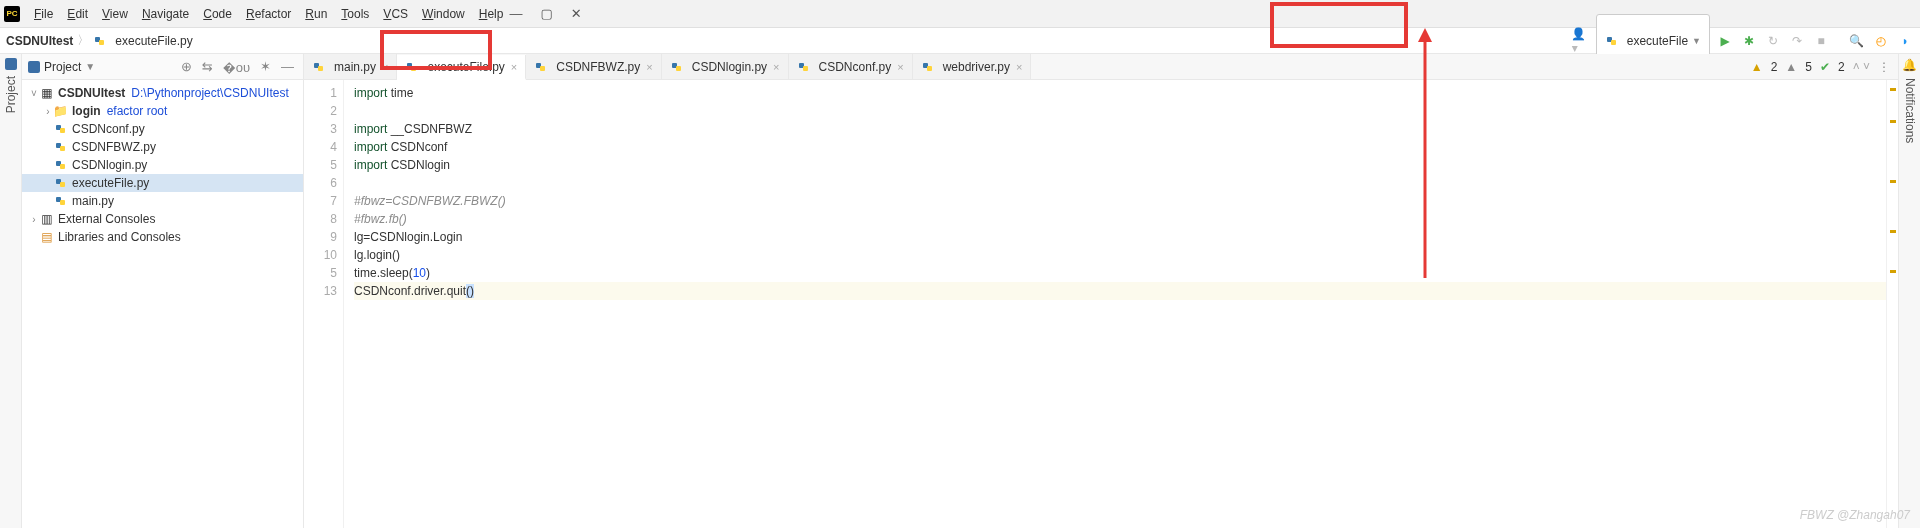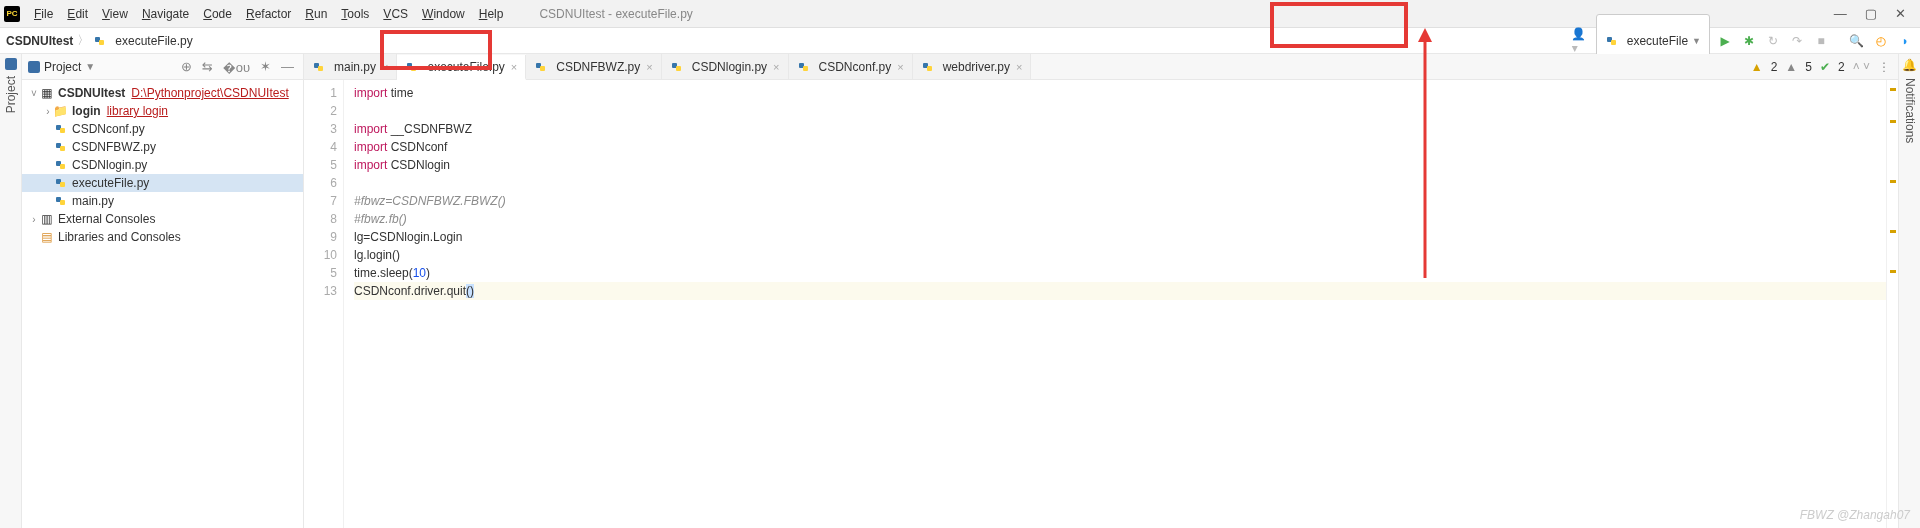--- a/index.html
+++ b/index.html
@@ -43,39 +43,39 @@
 .project-header .tbtn { color: #888; cursor: pointer; padding: 0 3px; font-size: 13px; }
 .tree { padding: 4px 0; overflow: auto; }
 .tree-row { display: flex; align-items: center; height: 18px; padding-left: 6px; cursor: pointer; white-space: nowrap; }
 .tree-row.selected { background: #d5e4f3; }
 .tw { display:inline-block; width: 12px; text-align:center; color:#888; font-size:10px;}
 .indent { display:inline-block; }
 .folder-ic { width:14px; height:12px; display:inline-flex; align-items:center; justify-content:center; margin-right:4px;}
 .py-ic { width:14px; height:12px; display:inline-block; margin-right:4px; position:relative;}
 .py-ic::before { content:""; position:absolute; left:2px; top:2px; width:5px;height:5px; background:#3776ab; border-radius:1px;}
 .py-ic::after { content:""; position:absolute; left:6px; top:5px; width:5px;height:5px; background:#ffd43b; border-radius:1px;}
-.dim { color: #b91c1c; text-decoration: underline; }
+.dim { color: #1d4ed8; }
 .bold { font-weight: bold; }
 
 
 .editor-area { flex: 1; display: flex; flex-direction: column; position: relative; }
 .tabs { height: 26px; display: flex; align-items: stretch; border-bottom: 1px solid #e8e8e8; background:#f7f7f7; }
 .tab { display: flex; align-items: center; padding: 0 8px; gap: 4px; border-right: 1px solid #e8e8e8; background: #f2f2f2; cursor: pointer; white-space: nowrap; }
 .tab.active { background: #fff; border-bottom: 2px solid #fff; position:relative; top:1px;}
 .tab .close { color: #aaa; font-size: 11px; margin-left: 2px; }
 .tabs-spacer { flex:1; }
 .tabs-right { display:flex; align-items:center; padding: 0 8px; gap:8px; font-size:11px;}
 .warn-y { color:#d6a100; }
 .warn-g { color:#888; }
 .check-g { color:#4caf50; }
 
 .code-wrap { flex:1; display:flex; overflow:hidden; background:#fff; }
 .gutter { width: 40px; background: #fff; border-right: 1px solid #f0f0f0; text-align: right; padding: 4px 6px 0 0; color: #aaa; font-family: "Consolas", monospace; font-size: 13px; line-height: 18px; }
 .code { flex:1; padding: 4px 0 0 10px; font-family: "Consolas", monospace; font-size: 13px; line-height: 18px; white-space: pre; }
-.kw { color: #be185d; }
+.kw { color: #14532d; }
 .cm { color: #8c8c8c; font-style: italic; }
 .num { color: #1750eb; }
 .hl-line { background: #fcfaed; display:inline-block; width:100%;}
 .caret-hl { background:#c8e1ff; }
 
 .right-gutter { width: 22px; background: #f7f7f7; border-left: 1px solid #e8e8e8; display:flex; flex-direction:column; align-items:center; padding-top:4px;}
 .right-gutter .vlabel { writing-mode: vertical-rl; font-size: 11px; color:#555; margin-top:6px; cursor:pointer; display:flex; align-items:center; gap:4px;}
 .bell { color:#c77; }
 
 
@@ -99,21 +99,20 @@
       <span class="menu-item"><u>V</u>iew</span>
       <span class="menu-item"><u>N</u>avigate</span>
       <span class="menu-item"><u>C</u>ode</span>
       <span class="menu-item"><u>R</u>efactor</span>
       <span class="menu-item"><u>R</u>un</span>
       <span class="menu-item"><u>T</u>ools</span>
       <span class="menu-item"><u>V</u>CS</span>
       <span class="menu-item"><u>W</u>indow</span>
       <span class="menu-item"><u>H</u>elp</span>
     </div>
-  <div class="title-center">CSDNUItest - executeFile.py</div>
   <div class="win-controls">
     <span class="win-btn">—</span>
     <span class="win-btn">▢</span>
     <span class="win-btn">✕</span>
   </div>
 </div>
 
 <div class="navbar">
   <div class="breadcrumb">
     <span>CSDNUItest</span>
@@ -169,21 +168,21 @@
           <span class="tw">˅</span>
           <span class="folder-ic">▦</span>
           <span><span class="bold">CSDNUItest</span></span>
           <span class="dim" style="margin-left:6px">D:\Pythonproject\CSDNUItest</span>
         </div>
         <div class="tree-row">
           <span class="indent" style="width:14px"></span>
           <span class="tw">›</span>
           <span class="folder-ic">📁</span>
           <span><span class="bold">login</span></span>
-          <span class="dim" style="margin-left:6px">library login</span>
+          <span class="dim" style="margin-left:6px">efactor root</span>
         </div>
         <div class="tree-row">
           <span class="indent" style="width:14px"></span>
           <span class="tw"></span>
           <span class="py-ic"></span>
           <span>CSDNconf.py</span>
         </div>
         <div class="tree-row">
           <span class="indent" style="width:14px"></span>
           <span class="tw"></span>

